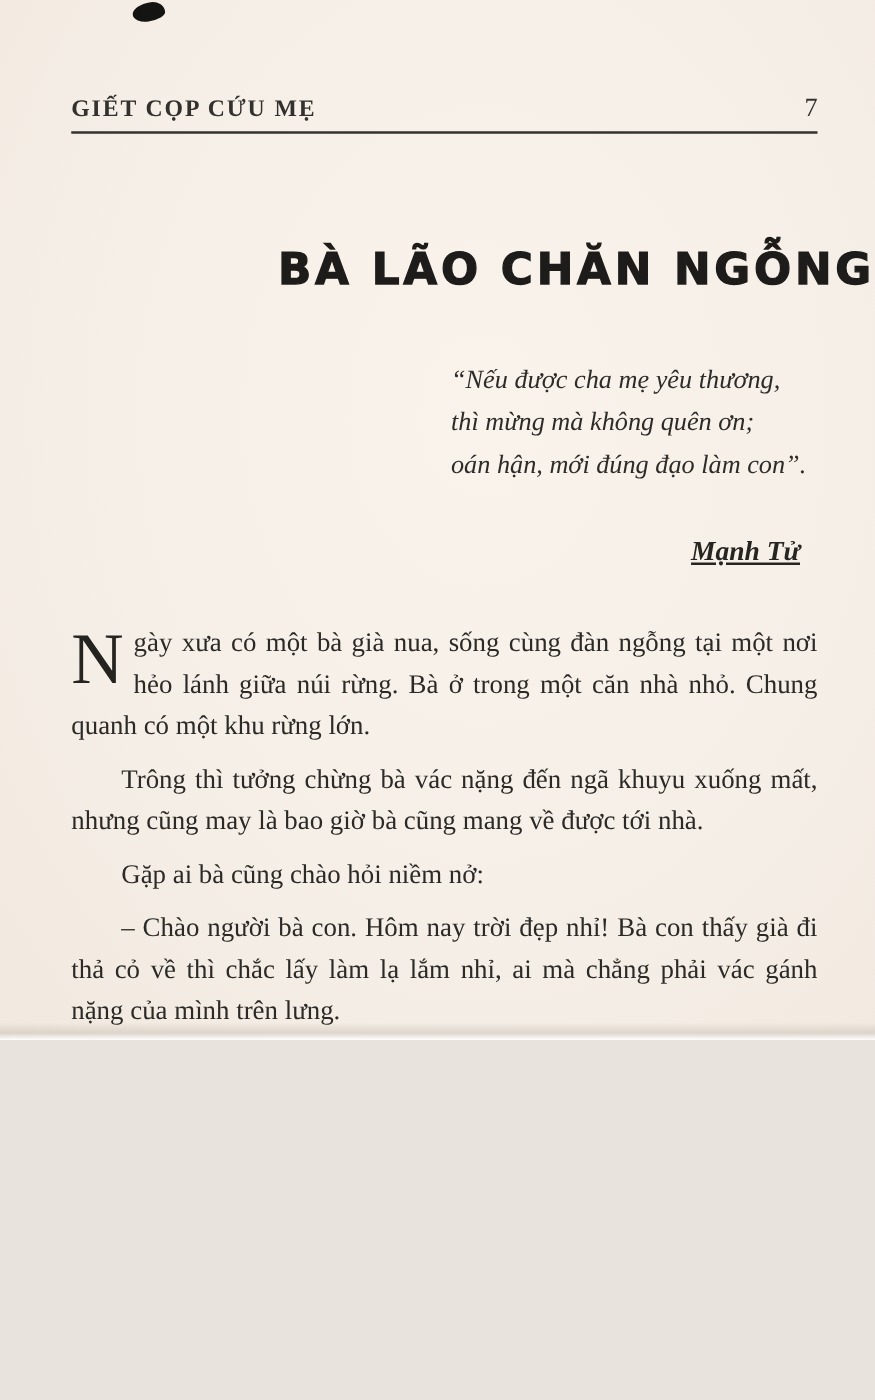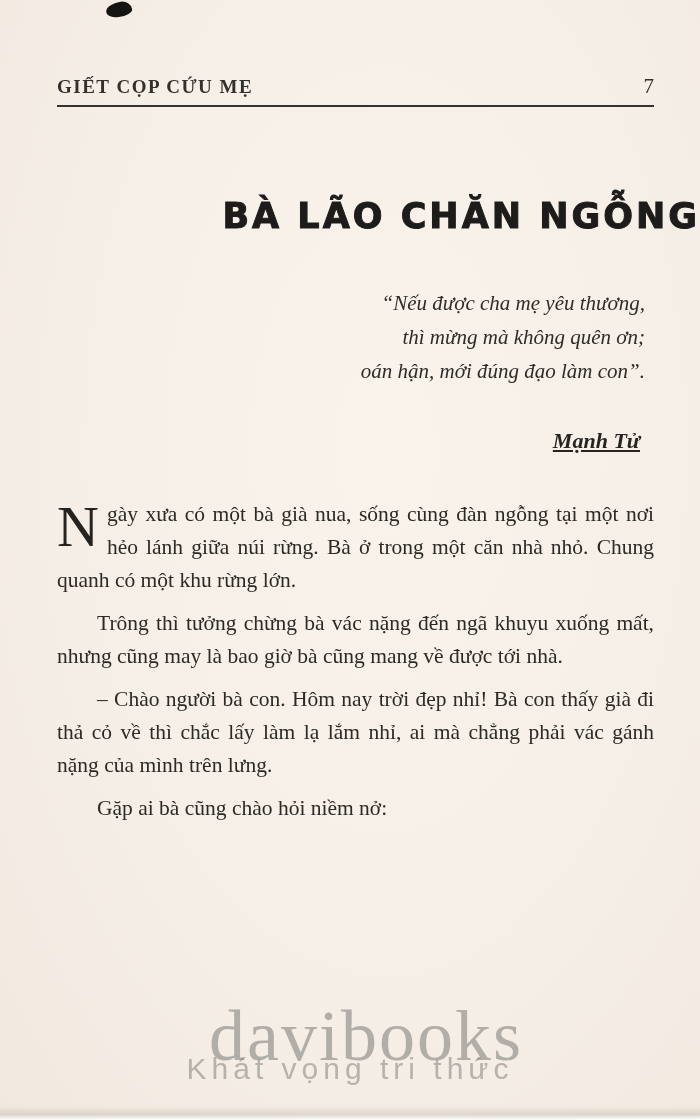--- a/index.html
+++ b/index.html
@@ -3,21 +3,21 @@
 <meta charset="utf-8">
 <style>
   html, body {
     margin: 0;
     padding: 0;
     background: #e8e4dd;
   }
   .page {
     position: relative;
     width: 700px;
-    height: 1120px;
+    height: 832px;
     margin: 0 auto;
     background:
       radial-gradient(ellipse at 55% 40%, #f9f3ec 0%, #f6efe7 55%, #f1e9e0 100%);
     overflow: hidden;
     font-family: "Liberation Serif", serif;
     color: #2b2a27;
   }
   
   .ink-blot {
     position: absolute;
@@ -72,21 +72,20 @@
     font-size: 35px;
     letter-spacing: 3px;
     color: #1d1c1a;
     -webkit-text-stroke: 1px #1d1c1a;
   }
   
   .epigraph {
     position: absolute;
     top: 286px;
     right: 55px;
-    text-align: right;
     font-style: italic;
     font-size: 21px;
     line-height: 34px;
     color: #2e2c29;
   }
   .epigraph-attrib {
     position: absolute;
     top: 428px;
     right: 60px;
     font-style: italic;
@@ -164,22 +163,22 @@
     <div>oán hận, mới đúng đạo làm con”.</div>
   </div>
 
   <div class="epigraph-attrib">Mạnh Tử</div>
 
   <div class="body-text">
     <p class="first">
       <span class="dropcap">N</span><span>gày xưa có một bà già nua, sống cùng đàn ngỗng tại một nơi hẻo lánh giữa núi rừng. Bà ở trong một căn nhà nhỏ. Chung quanh có một khu rừng lớn.</span>
     </p>
     <p>Trông thì tưởng chừng bà vác nặng đến ngã khuyu xuống mất, nhưng cũng may là bao giờ bà cũng mang về được tới nhà.</p>
+    <p>Gặp ai bà cũng chào hỏi niềm nở:</p>
     <p>– Chào người bà con. Hôm nay trời đẹp nhỉ! Bà con thấy già đi thả cỏ về thì chắc lấy làm lạ lắm nhỉ, ai mà chẳng phải vác gánh nặng của mình trên lưng.</p>
-    <p>Gặp ai bà cũng chào hỏi niềm nở:</p>
   </div>
 
   <div class="watermark watermark-logo">davibooks</div>
   <div class="watermark watermark-tagline">Khát vọng tri thức</div>
 
   <div class="bottom-edge"></div>
 
 </div>
 
 </body></html>

